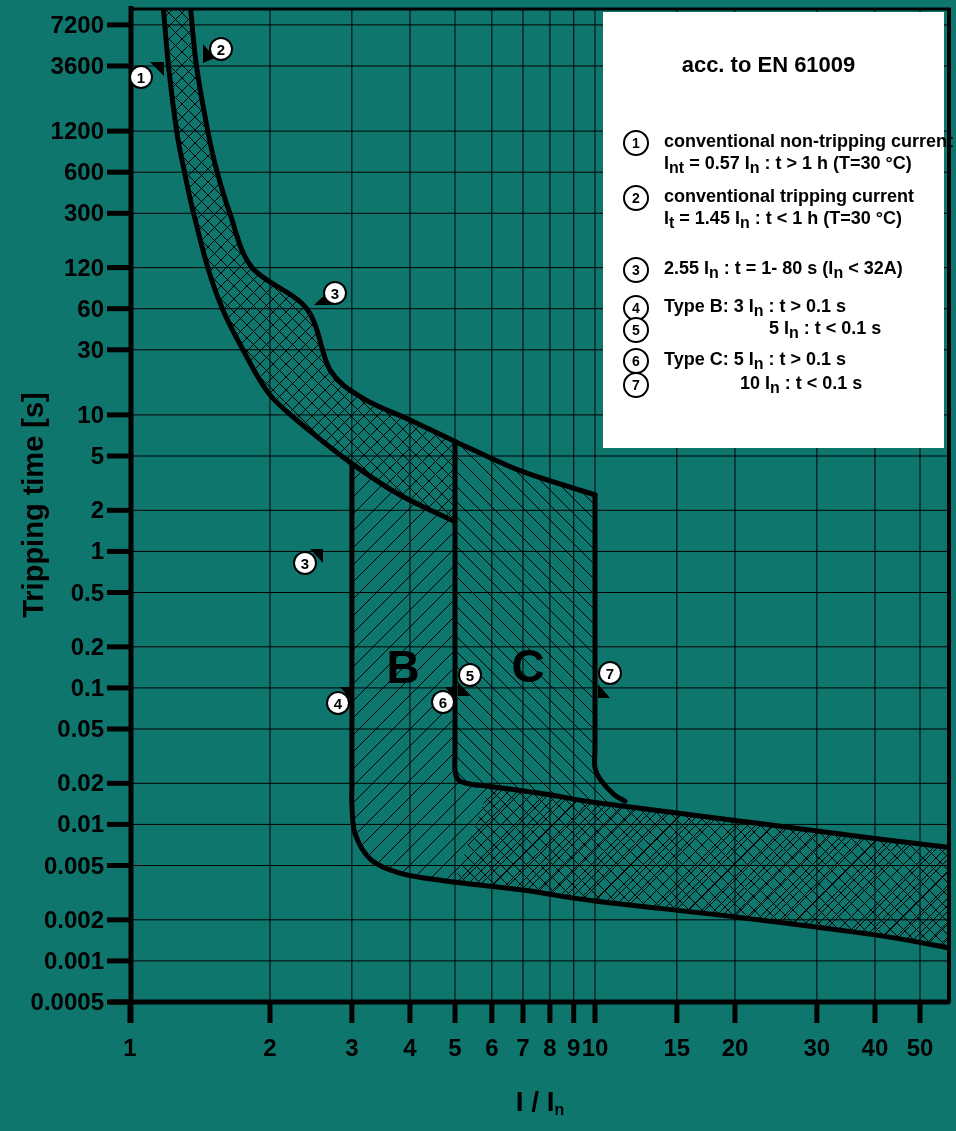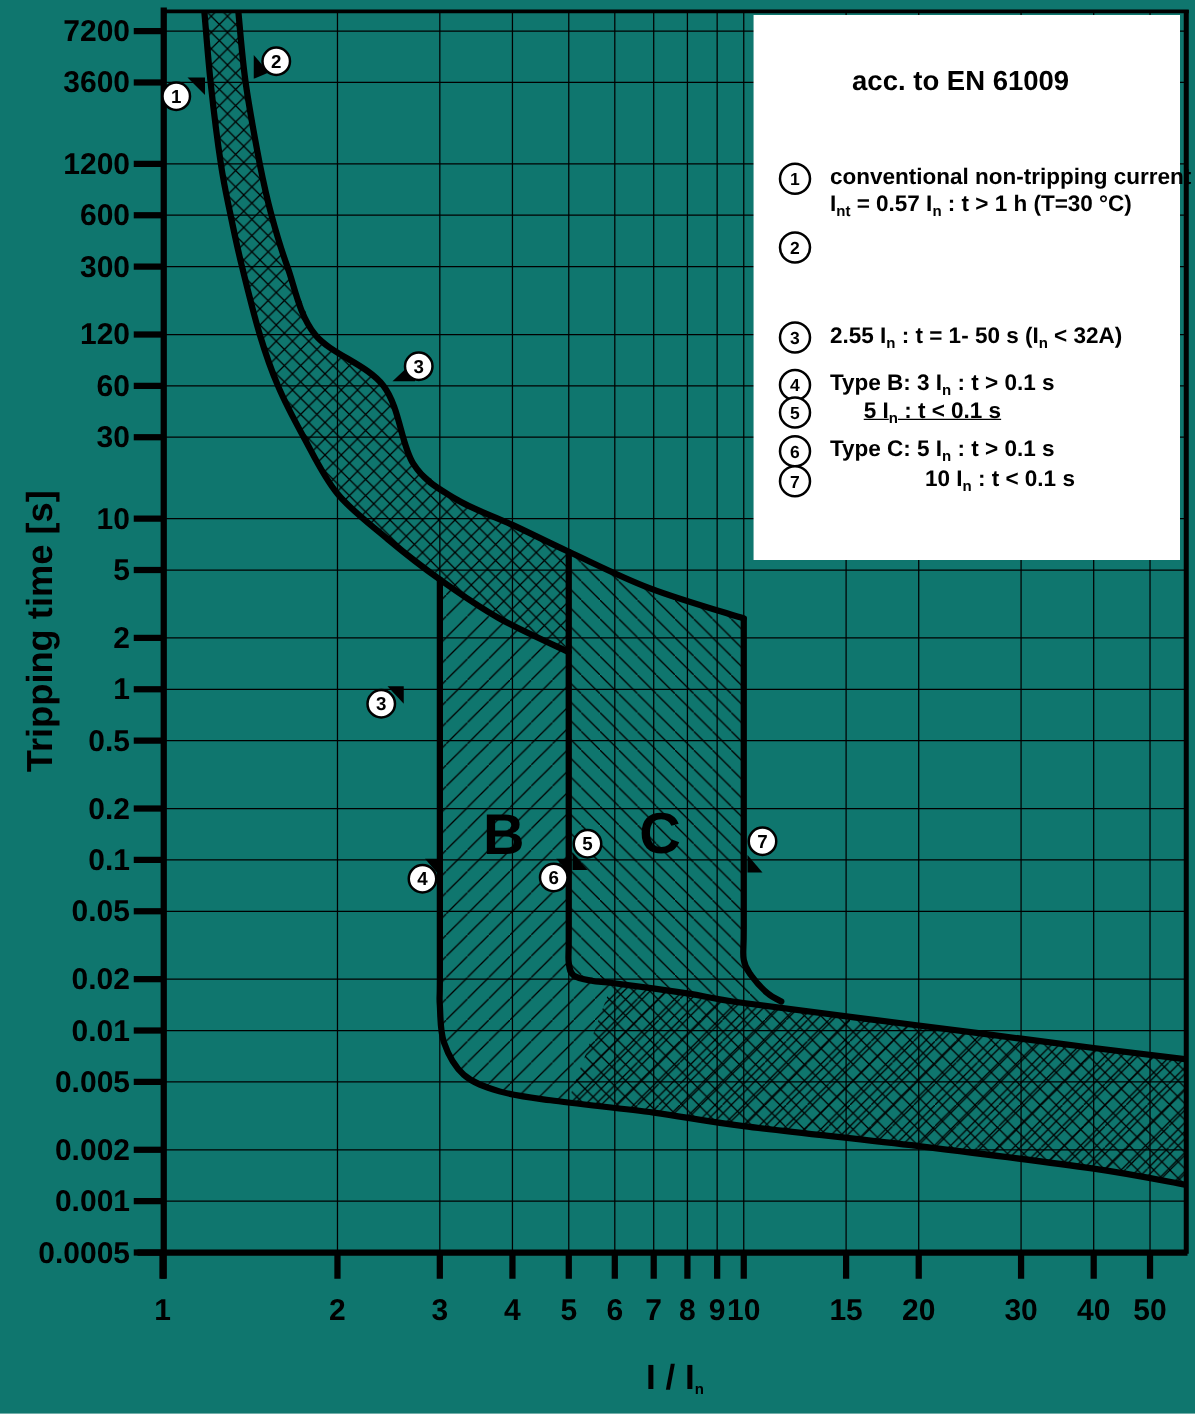--- a/index.html
+++ b/index.html
@@ -9,21 +9,21 @@
   svg text{font-family:"Liberation Sans",sans-serif;font-weight:bold;fill:#000}
   .ticklabel{font-size:24px}
   .legend{position:absolute;left:603px;top:12px;width:341px;height:436px;background:#fff}
   .ltitle{position:absolute;top:36px;left:0;right:10px;text-align:center;
           font-size:22px;font-weight:bold;line-height:34px;white-space:nowrap}
   .litem{position:absolute;left:20px;display:flex;align-items:flex-start}
   .lcirc{width:22px;height:22px;border:2px solid #000;border-radius:50%;background:#fff;
          font-size:14px;font-weight:bold;display:flex;align-items:center;justify-content:center;
          flex:none}
   .ltext{margin-left:15px;font-size:18px;font-weight:bold;line-height:22px;white-space:nowrap}
-  .sb{font-size:12px;vertical-align:-4px;font-weight:bold}
+  .sb{font-size:16px;vertical-align:-4px;font-weight:bold}
   .mkr{position:absolute;width:24px;height:24px;border:2.5px solid #000;border-radius:50%;
        background:#fff;font-size:15px;font-weight:bold;display:flex;align-items:center;
        justify-content:center;transform:translate(-50%,-50%);box-sizing:border-box}
   .rglabel{position:absolute;font-size:46px;font-weight:bold;transform:translate(-50%,-50%)}
   .ytitle{position:absolute;left:33px;top:505px;transform:translate(-50%,-50%) rotate(-90deg);
           font-size:29px;font-weight:bold;white-space:nowrap}
   .xtitle{position:absolute;left:540px;top:1102px;transform:translate(-50%,-50%);
           font-size:28px;font-weight:bold;white-space:nowrap}
 </style>
 </head>
@@ -198,36 +198,40 @@
     <div id="legend-items">
         <div class="litem" style="top: 118px;">
           <div class="lcirc">1</div>
           <div class="ltext" style="margin-left: 15px;">
             <div><span>conventional non-tripping current</span></div>
             <div><span>I</span><sub class="sb">nt</sub><span> = 0.57 I</span><sub class="sb">n</sub><span> :  t &gt; 1 h   (T=30 °C)</span></div>
           </div>
         </div>
         <div class="litem" style="top: 173px;">
           <div class="lcirc">2</div>
+          <div class="ltext" style="margin-left: 15px;">
+            <div><span>conventional tripping current</span></div>
+            <div><span>I</span><sub class="sb">t</sub><span> = 1.45 I</span><sub class="sb">n</sub><span> :  t &lt; 1 h   (T=30 °C)</span></div>
+          </div>
         </div>
         <div class="litem" style="top: 245px;">
           <div class="lcirc">3</div>
           <div class="ltext" style="margin-left: 15px;">
-            <div><span>2.55 I</span><sub class="sb">n</sub><span> : t = 1- 50 s (I</span><sub class="sb">n</sub><span> &lt; 32A)</span></div>
+            <div><span>2.55 I</span><sub class="sb">n</sub><span> : t = 1- 80 s (I</span><sub class="sb">n</sub><span> &lt; 32A)</span></div>
           </div>
         </div>
         <div class="litem" style="top: 283px;">
           <div class="lcirc">4</div>
           <div class="ltext" style="margin-left: 15px;">
             <div><span>Type B: 3 I</span><sub class="sb">n</sub><span> :  t &gt; 0.1 s</span></div>
           </div>
         </div>
         <div class="litem" style="top: 305px;">
           <div class="lcirc">5</div>
-          <div class="ltext" style="margin-left: 42px; text-decoration: underline;">
+          <div class="ltext" style="margin-left: 120px;">
             <div><span>5 I</span><sub class="sb">n</sub><span> :  t &lt; 0.1 s</span></div>
           </div>
         </div>
         <div class="litem" style="top: 336px;">
           <div class="lcirc">6</div>
           <div class="ltext" style="">
             <div><span>Type C: 5 I</span><sub class="sb">n</sub><span> : t &gt; 0.1 s</span></div>
           </div>
         </div>
         <div class="litem" style="top: 360px;">

